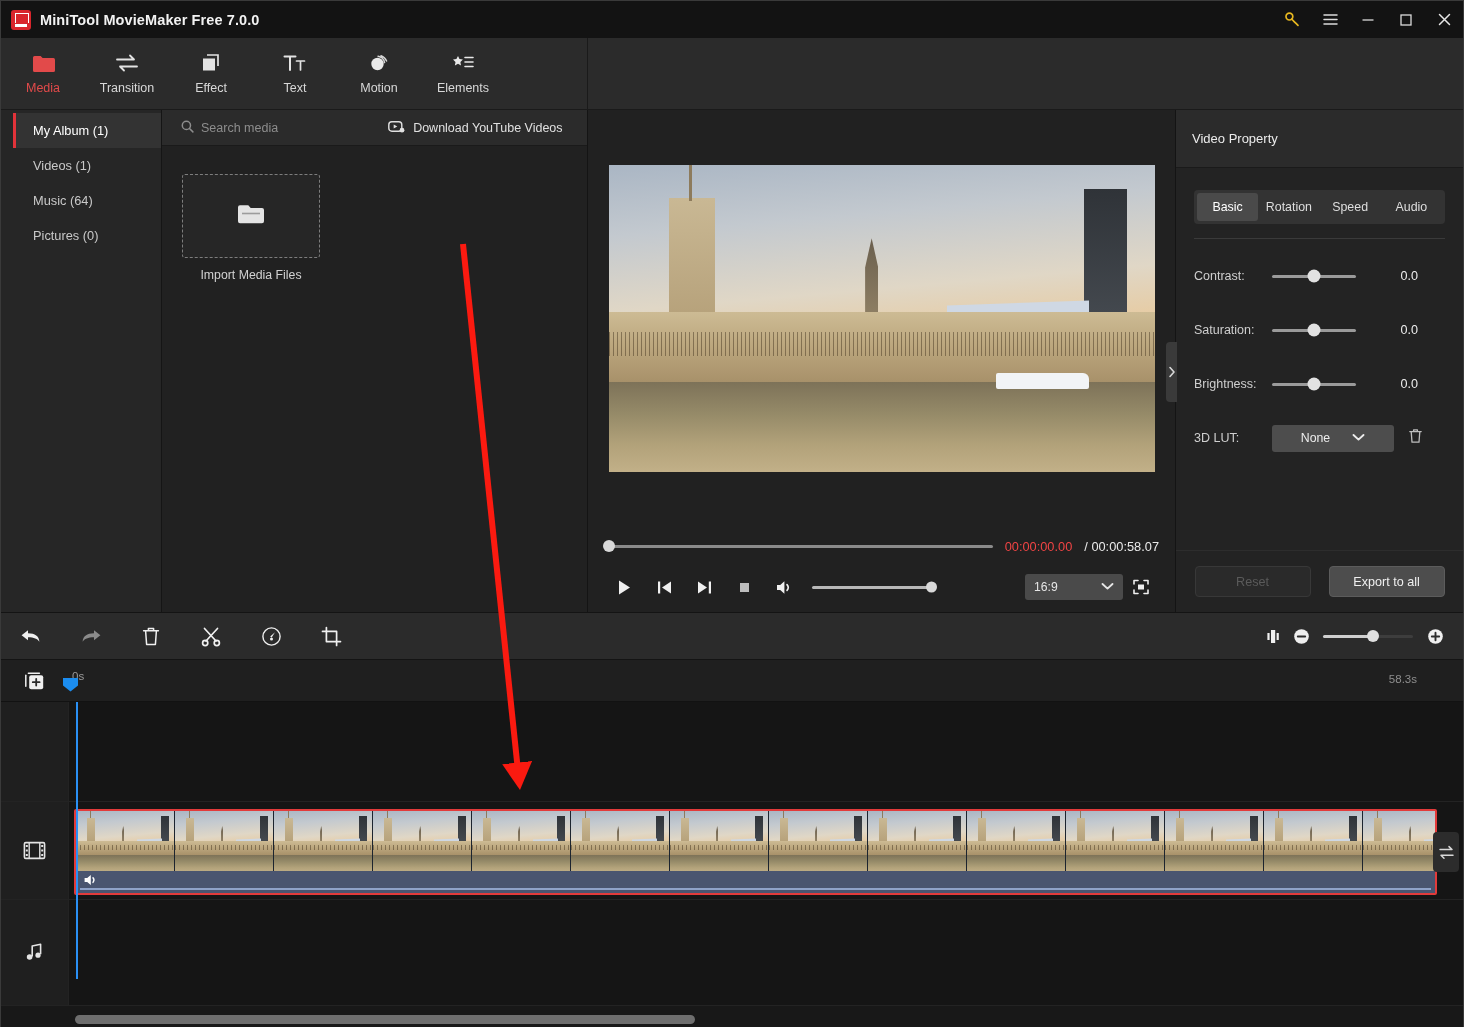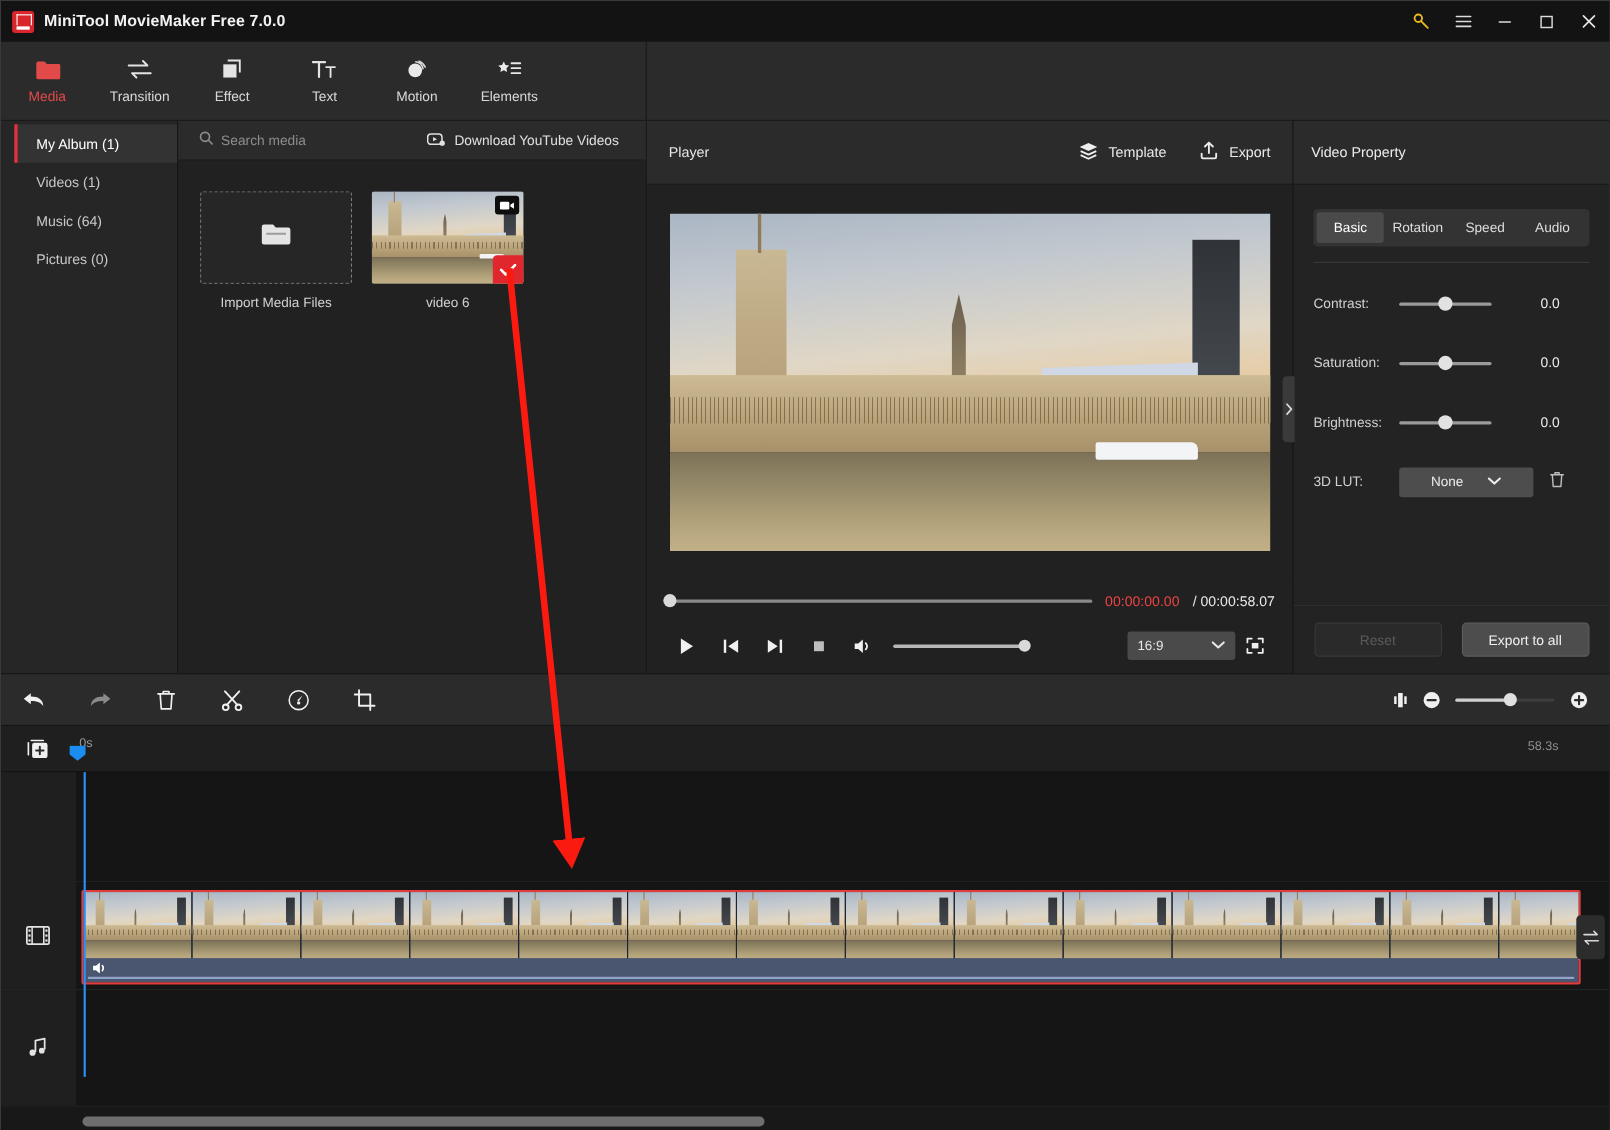--- a/index.html
+++ b/index.html
@@ -429,74 +429,25 @@
               <span>
                 <svg width="30" height="25" viewBox="0 0 30 25">
                     <path d="M2 5.2A2 2 0 014 3.2h8.3l2.4 2.7H26a2 2 0 012 2v11.4a2 2 0 01-2 2H4a2 2 0 01-2-2z" fill="#e4e4e4"></path>
                     <path d="M6 11.5h18" stroke="#9c9c9c" stroke-width="1.6"></path>
                   </svg>
               </span>
             </div>
             <div class="media-label">Import Media Files</div>
           </div>
 
-          <div class="media-cell">
-            <div class="thumb">
-              <div class="scene">
-                <div class="sky"></div>
-                  <div class="towerL"></div>
-                  <div class="tall-dark"></div>
-                <div class="spire"></div>
-                  <div class="roofsnow"></div>
-                  <div class="bldg"></div>
-                <div class="river"></div>
-                  <div class="boat"></div>
-              </div>
-              <div class="thumb-badge">
-                <svg width="14" height="10" viewBox="0 0 14 10">
-                    <rect x="0.5" y="1.5" width="8.5" height="7" rx="1.2" fill="#fff"></rect>
-                    <path d="M10 4.2l3.2-2v5.6l-3.2-2z" fill="#fff"></path>
-                  </svg>
-              </div>
-              <div class="thumb-check">
-                <svg width="16" height="13" viewBox="0 0 16 13">
-                    <path d="M1.6 6.4l4.2 4.2L14.2 2" fill="none" stroke="#fff" stroke-width="2.4" stroke-linecap="round" stroke-linejoin="round"></path>
-                  </svg>
-              </div>
-            </div>
-            <div class="media-label">video 6</div>
-          </div>
         </div>
       </div>
     </div>
 
     <div class="player">
-      <div class="player-head">
-        <div class="player-title">Player</div>
-        <div class="ph-spacer"></div>
-        <div class="ph-btn">
-          <span>
-            <svg width="19" height="17" viewBox="0 0 19 17">
-                <path d="M9.5 1l8 3.6-8 3.6-8-3.6z" fill="#ededed"></path>
-                <path d="M2.4 8.3l7.1 3.2 7.1-3.2" fill="none" stroke="#ededed" stroke-width="1.7" stroke-linejoin="round"></path>
-                <path d="M2.4 12.1l7.1 3.2 7.1-3.2" fill="none" stroke="#ededed" stroke-width="1.7" stroke-linejoin="round"></path>
-              </svg>
-          </span>
-          <span>Template</span>
-        </div>
-        <div class="ph-btn">
-          <span>
-            <svg width="18" height="18" viewBox="0 0 18 18">
-                <path d="M9 1.6v9.6M5.4 5.2L9 1.6l3.6 3.6" fill="none" stroke="#ededed" stroke-width="1.7" stroke-linecap="round" stroke-linejoin="round"></path>
-                <path d="M2.4 11.6v3.2a1.2 1.2 0 001.2 1.2h10.8a1.2 1.2 0 001.2-1.2v-3.2" fill="none" stroke="#ededed" stroke-width="1.7" stroke-linecap="round"></path>
-              </svg>
-          </span>
-          <span>Export</span>
-        </div>
-      </div>
 
       <div class="player-stage">
         <div class="video-frame">
           <div class="scene">
             <div class="sky"></div>
               <div class="towerL"></div>
               <div class="tall-dark"></div>
             <div class="spire"></div>
               <div class="roofsnow"></div>
               <div class="bldg"></div>

